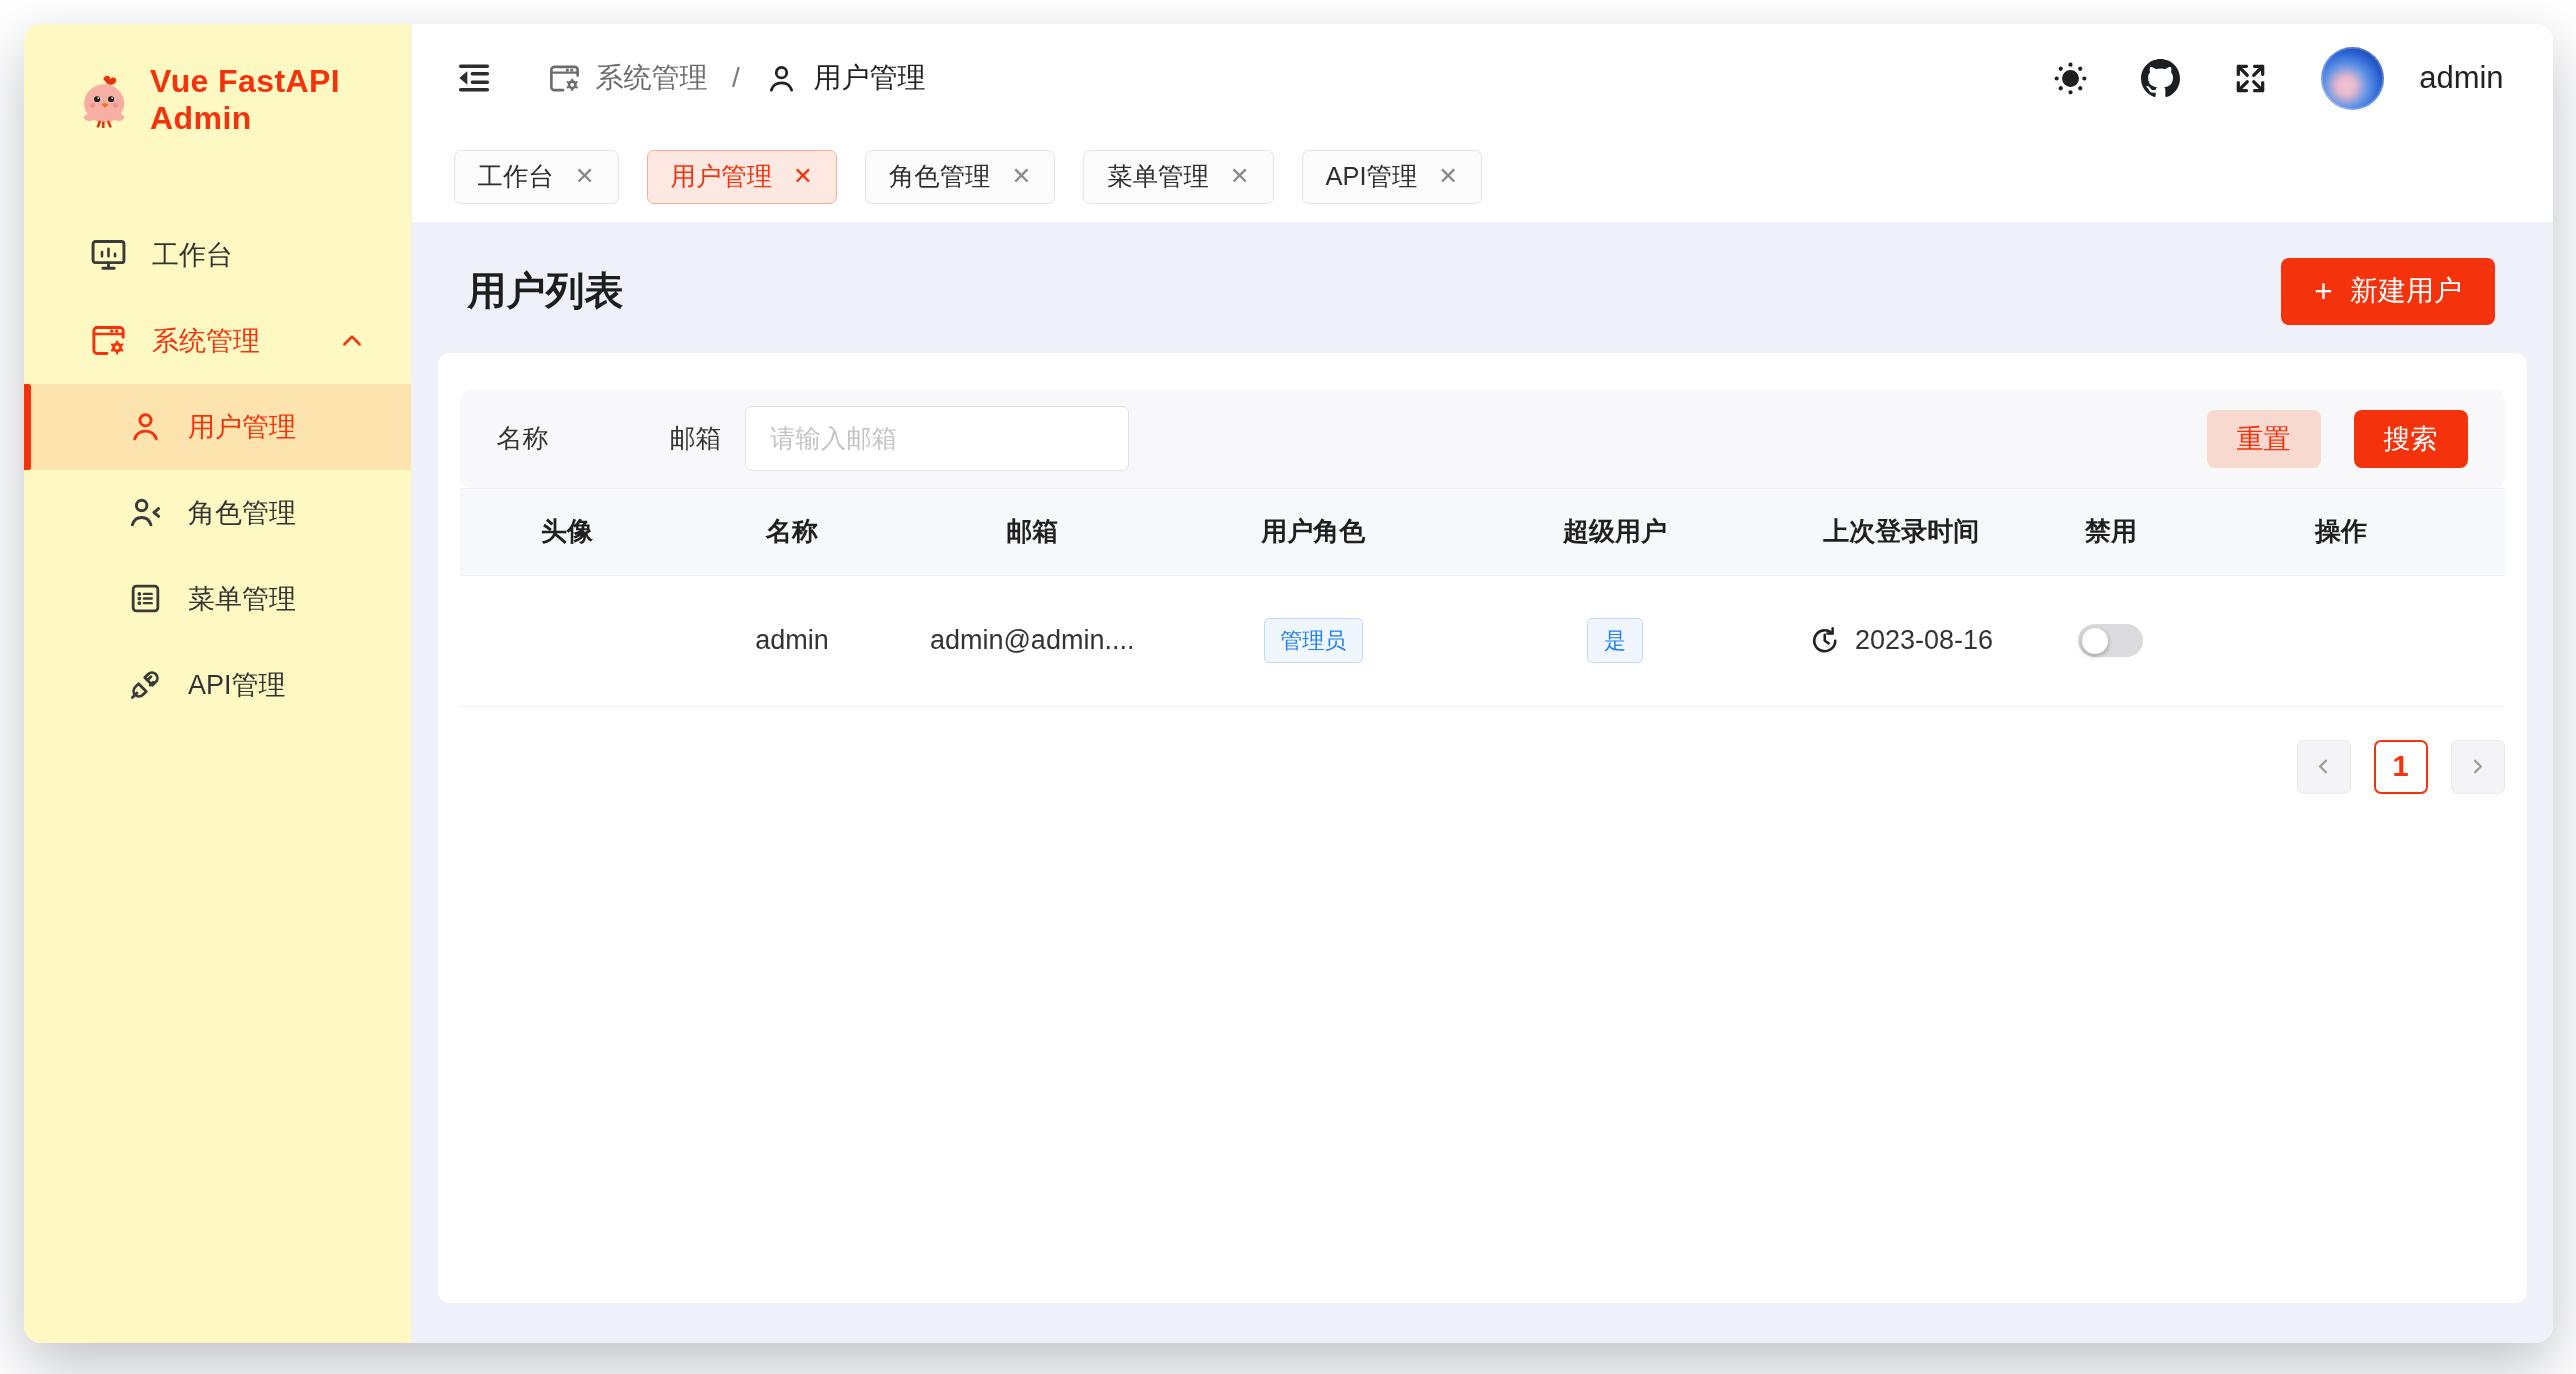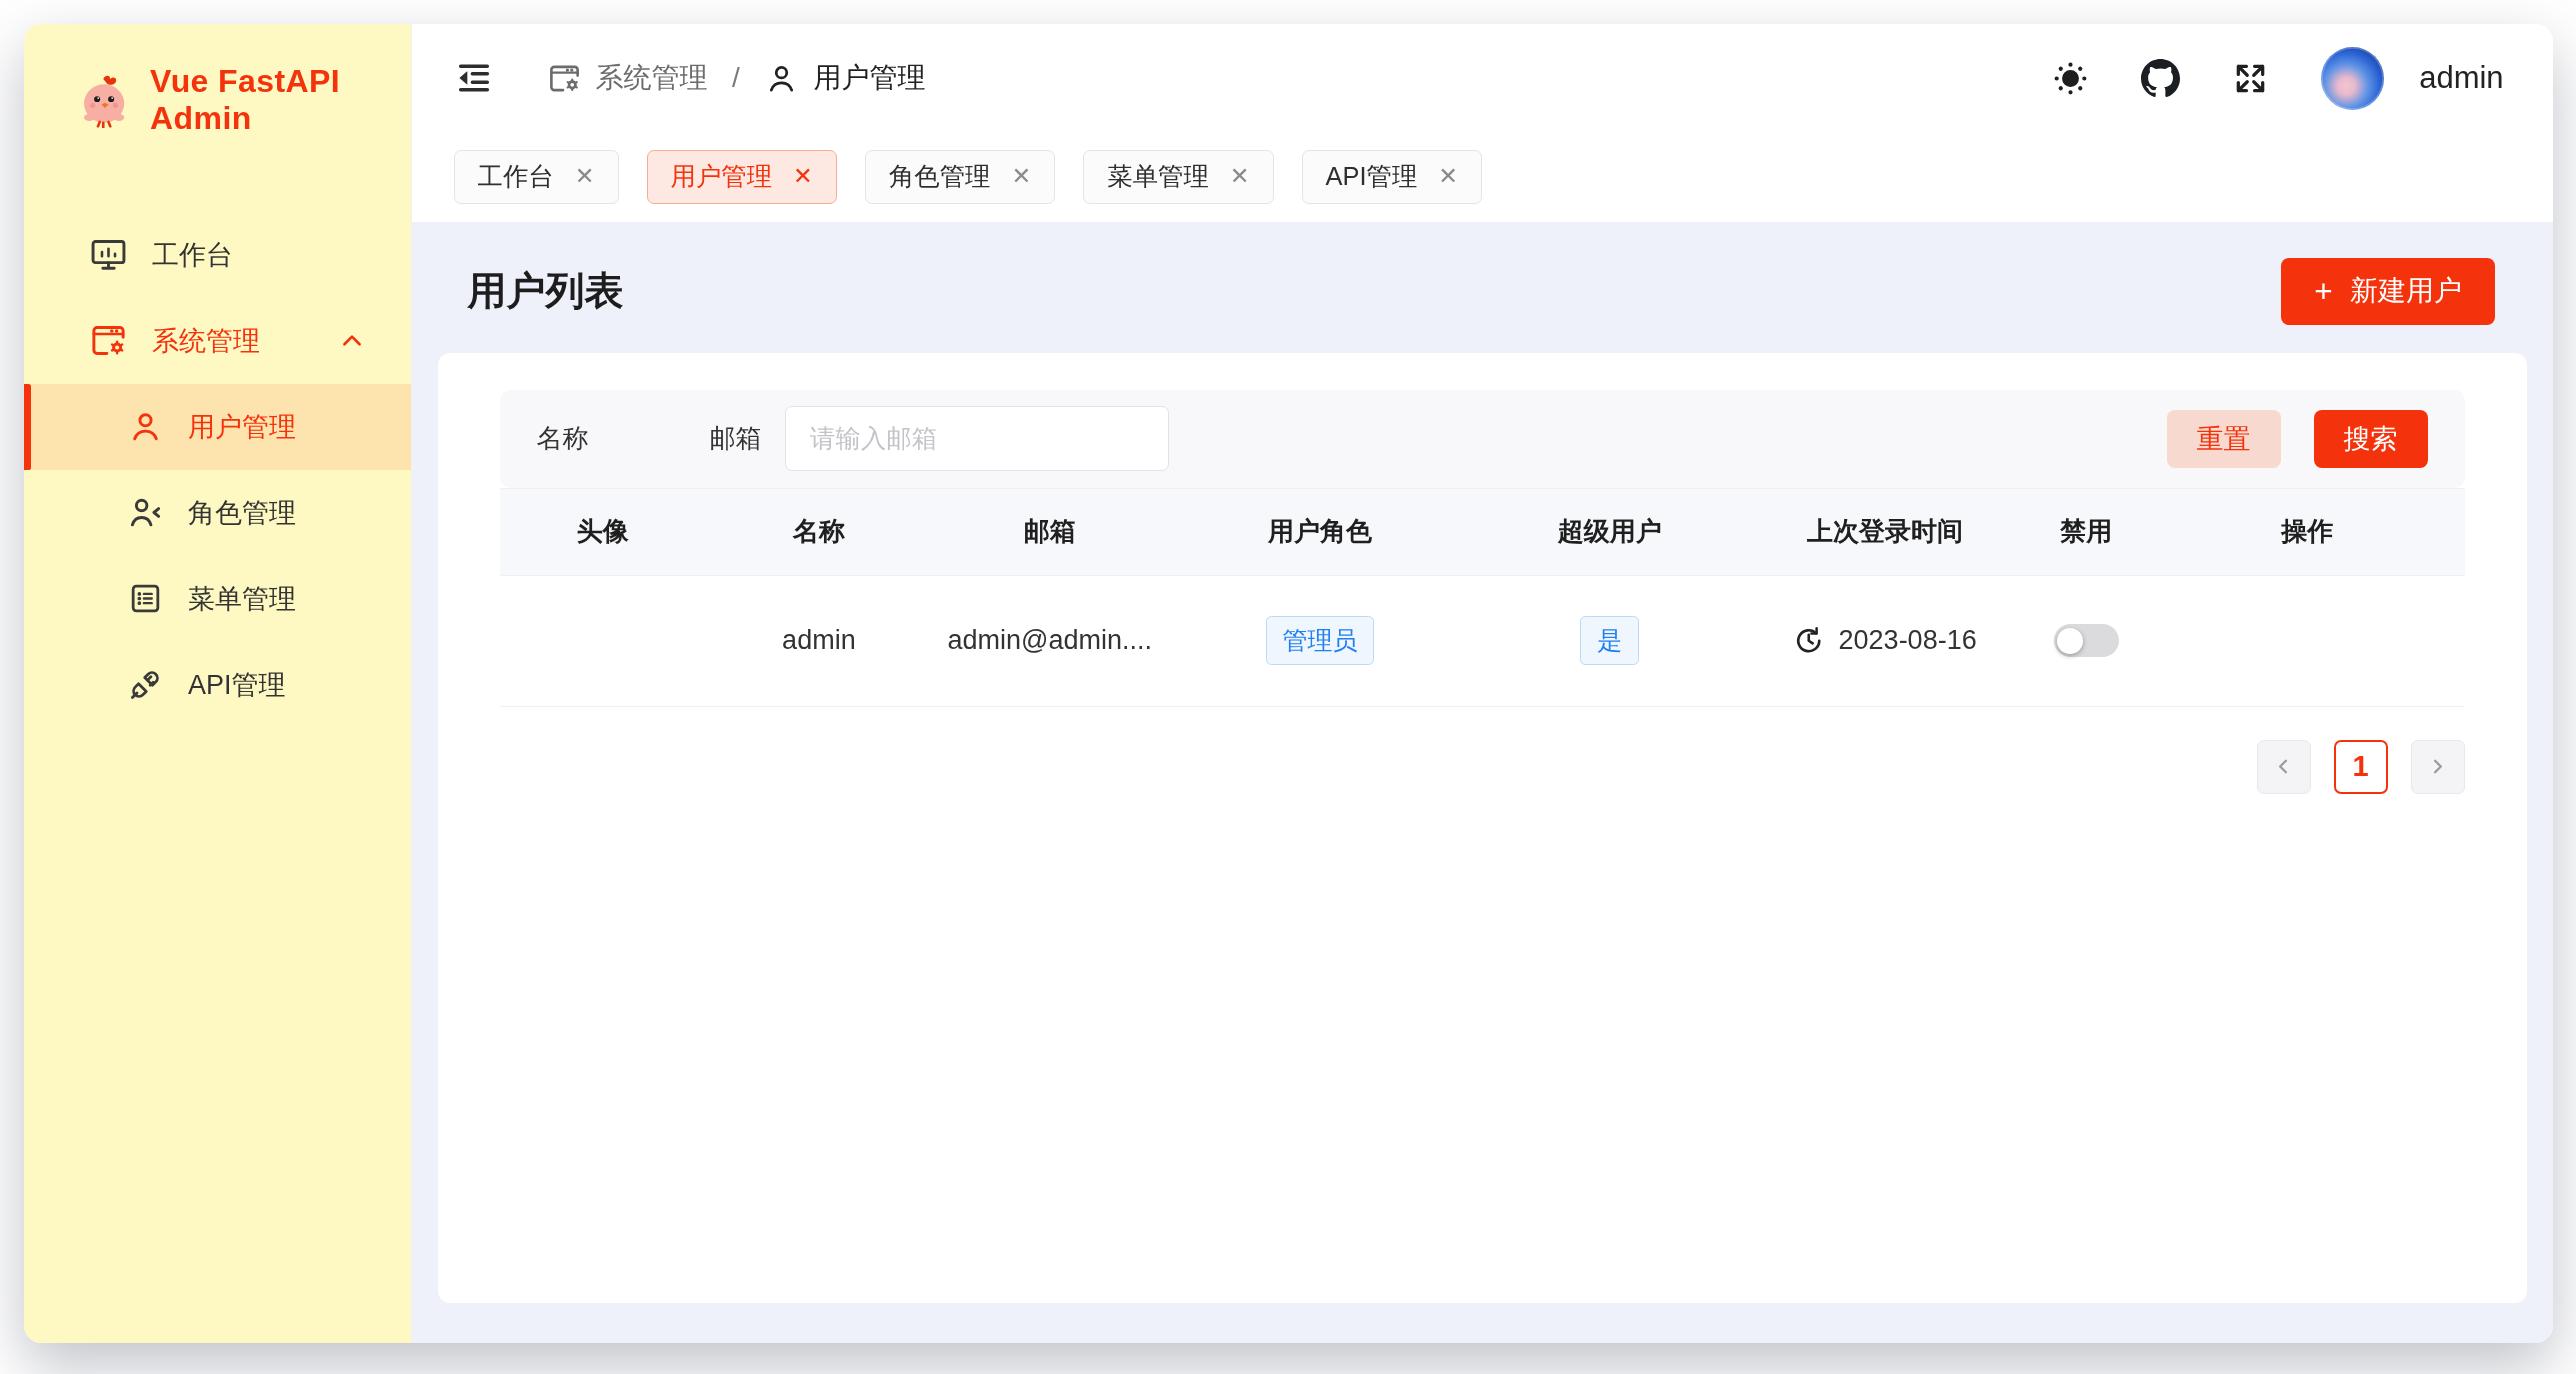--- a/index.html
+++ b/index.html
@@ -61,40 +61,40 @@
 
   
   .content{flex:1;background:var(--content-bg);padding:0 26px;display:flex;flex-direction:column;min-height:0;}
   .page-head{height:131px;display:flex;align-items:center;padding:8.8px 31.5px 0 30px;}
   .page-title{font-size:39px;font-weight:bold;color:#1d1d1d;}
   .btn{border:none;display:inline-flex;align-items:center;justify-content:center;cursor:pointer;
        font-family:inherit;border-radius:7.9px;}
   .btn-newuser{margin-left:auto;background:var(--primary-deep);color:#fff;height:67px;padding:0 33px;font-size:28px;gap:17.5px;}
   .plus-glyph{font-size:31.5px;line-height:1;}
 
-  .card{flex:1;background:#fff;border-radius:12.3px;margin-bottom:40px;padding:37px 62px;display:flex;flex-direction:column;}
+  .card{flex:1;background:#fff;border-radius:12.3px;margin-bottom:40px;padding:37px 22px;display:flex;flex-direction:column;}
   .filter-bar{background:#F8F8FA;border-radius:10.5px;height:98px;display:flex;align-items:center;padding:0 37px;flex-shrink:0;}
   .f-label{font-size:26px;color:#333;margin-right:23px;}
   .f-input{width:384px;height:65px;border:1.8px solid #E2E2E8;border-radius:7px;background:#fff;
            padding:0 24.5px;font-size:25.4px;color:#333;font-family:inherit;outline:none;}
   .f-input::placeholder{color:#C3C3CA;}
   .gap-lg{margin-left:98px;}
   .btn-reset{margin-left:auto;background:#F8D9CF;color:var(--primary-deep);height:58px;padding:0 30px;font-size:27px;}
   .btn-search{margin-left:33px;background:var(--primary-deep);color:#fff;height:58px;padding:0 30px;font-size:27px;}
 
   
   .table{flex-shrink:0;}
   .trow{display:flex;align-items:center;width:100%;}
   .thead{background:#F7F8FB;height:88px;border-top:1.8px solid var(--line);border-bottom:1.8px solid var(--line);
          font-weight:bold;font-size:26px;color:#1f1f1f;}
   .tbody-row{height:131px;border-bottom:1.8px solid var(--line);font-size:27px;color:#333;background:#fff;}
   .col{display:flex;align-items:center;justify-content:center;text-align:center;gap:14px;}
   .c0{width:10.5%;} .c1{width:11.5%;} .c2{width:12%;} .c3{width:15.5%;}
   .c4{width:14%;} .c5{width:14%;} .c6{width:6.5%;} .c7{width:16%;}
-  .tag{display:inline-flex;align-items:center;padding:7.9px 15.8px;font-size:25px;color:var(--info);
+  .tag{display:inline-flex;align-items:center;padding:7.9px 15.8px;font-size:22px;color:var(--info);
        background:#F0F6FE;border:1.8px solid #BDD9F8;border-radius:5.3px;line-height:1.25;}
   .time-icon{width:31.5px;height:31.5px;color:#222;}
   .switch{width:65px;height:33px;border-radius:16.6px;background:#DBDBDE;position:relative;cursor:pointer;flex-shrink:0;}
   .switch::after{content:'';position:absolute;left:3.5px;top:3.5px;width:26px;height:26px;border-radius:50%;
                  background:#fff;box-shadow:0 1.8px 5.3px rgba(0,0,0,.3);}
   .btn-edit{background:var(--primary-deep);color:#fff;height:56px;padding:0 23px;font-size:25.4px;gap:12.3px;border-radius:7px;}
   .btn-delete{background:var(--error);color:#fff;height:56px;padding:0 23px;font-size:25.4px;gap:12.3px;border-radius:7px;margin-left:19px;}
   .act-icon{width:26px;height:26px;}
 
   

